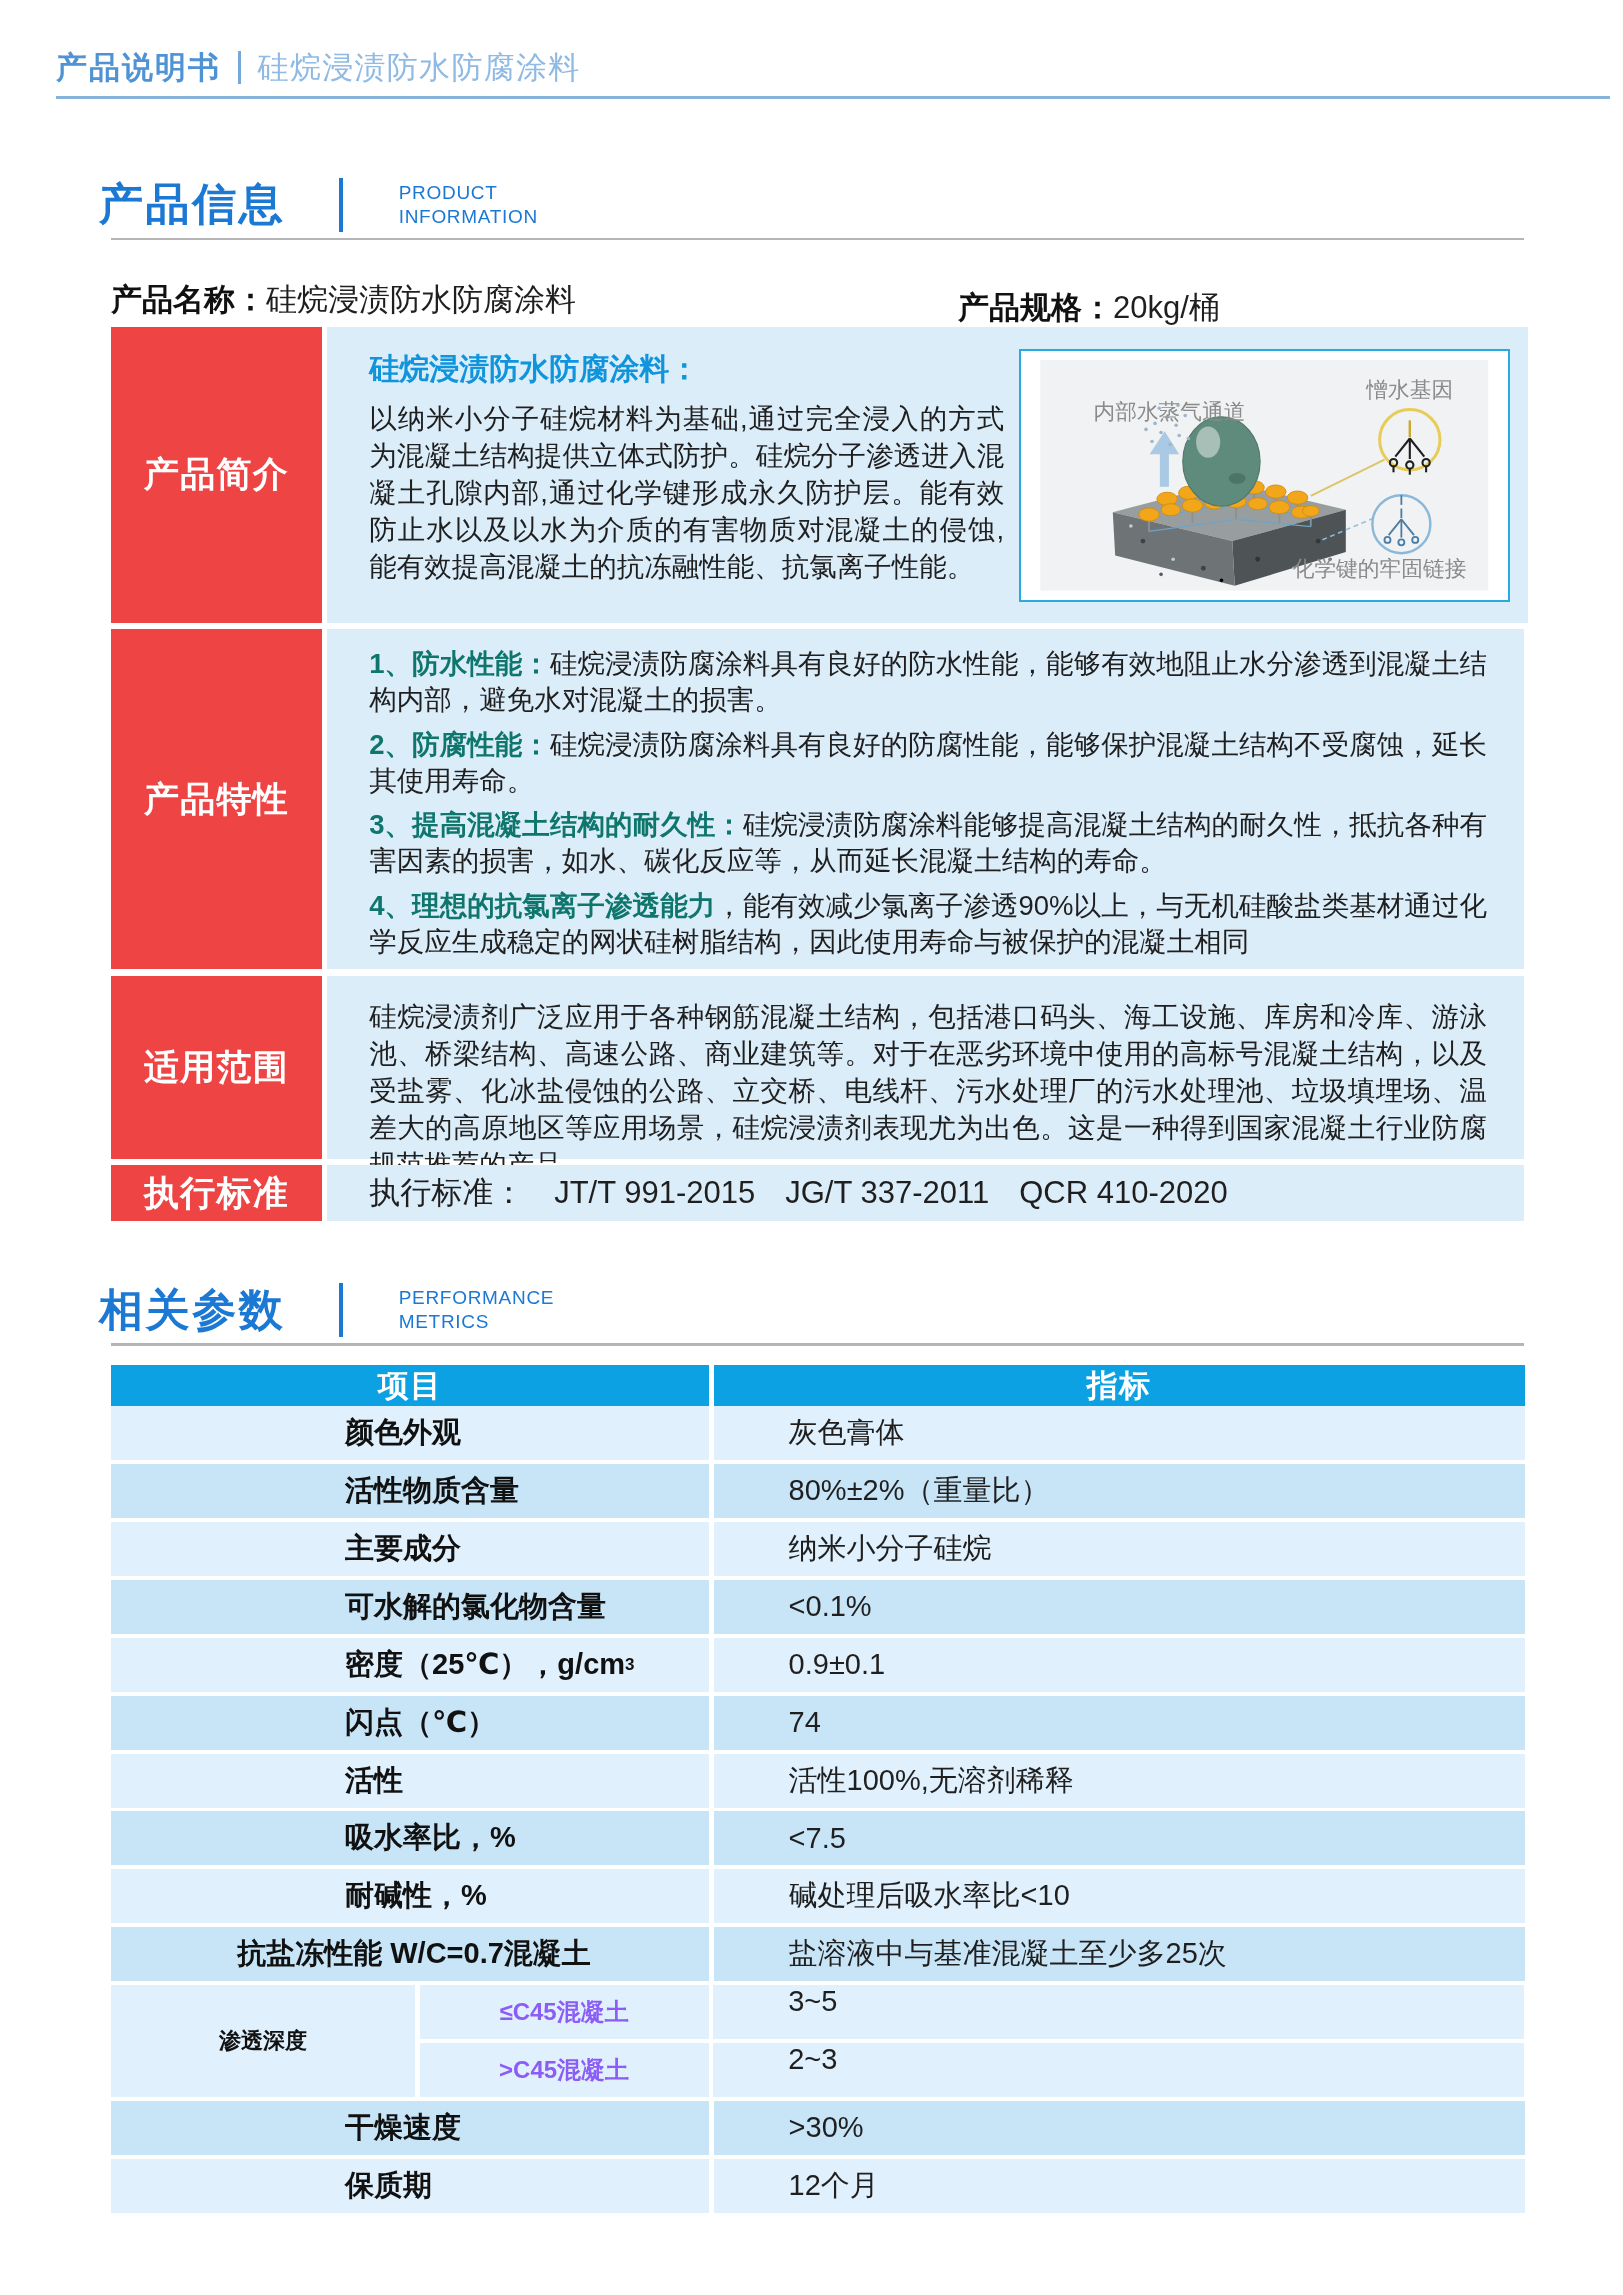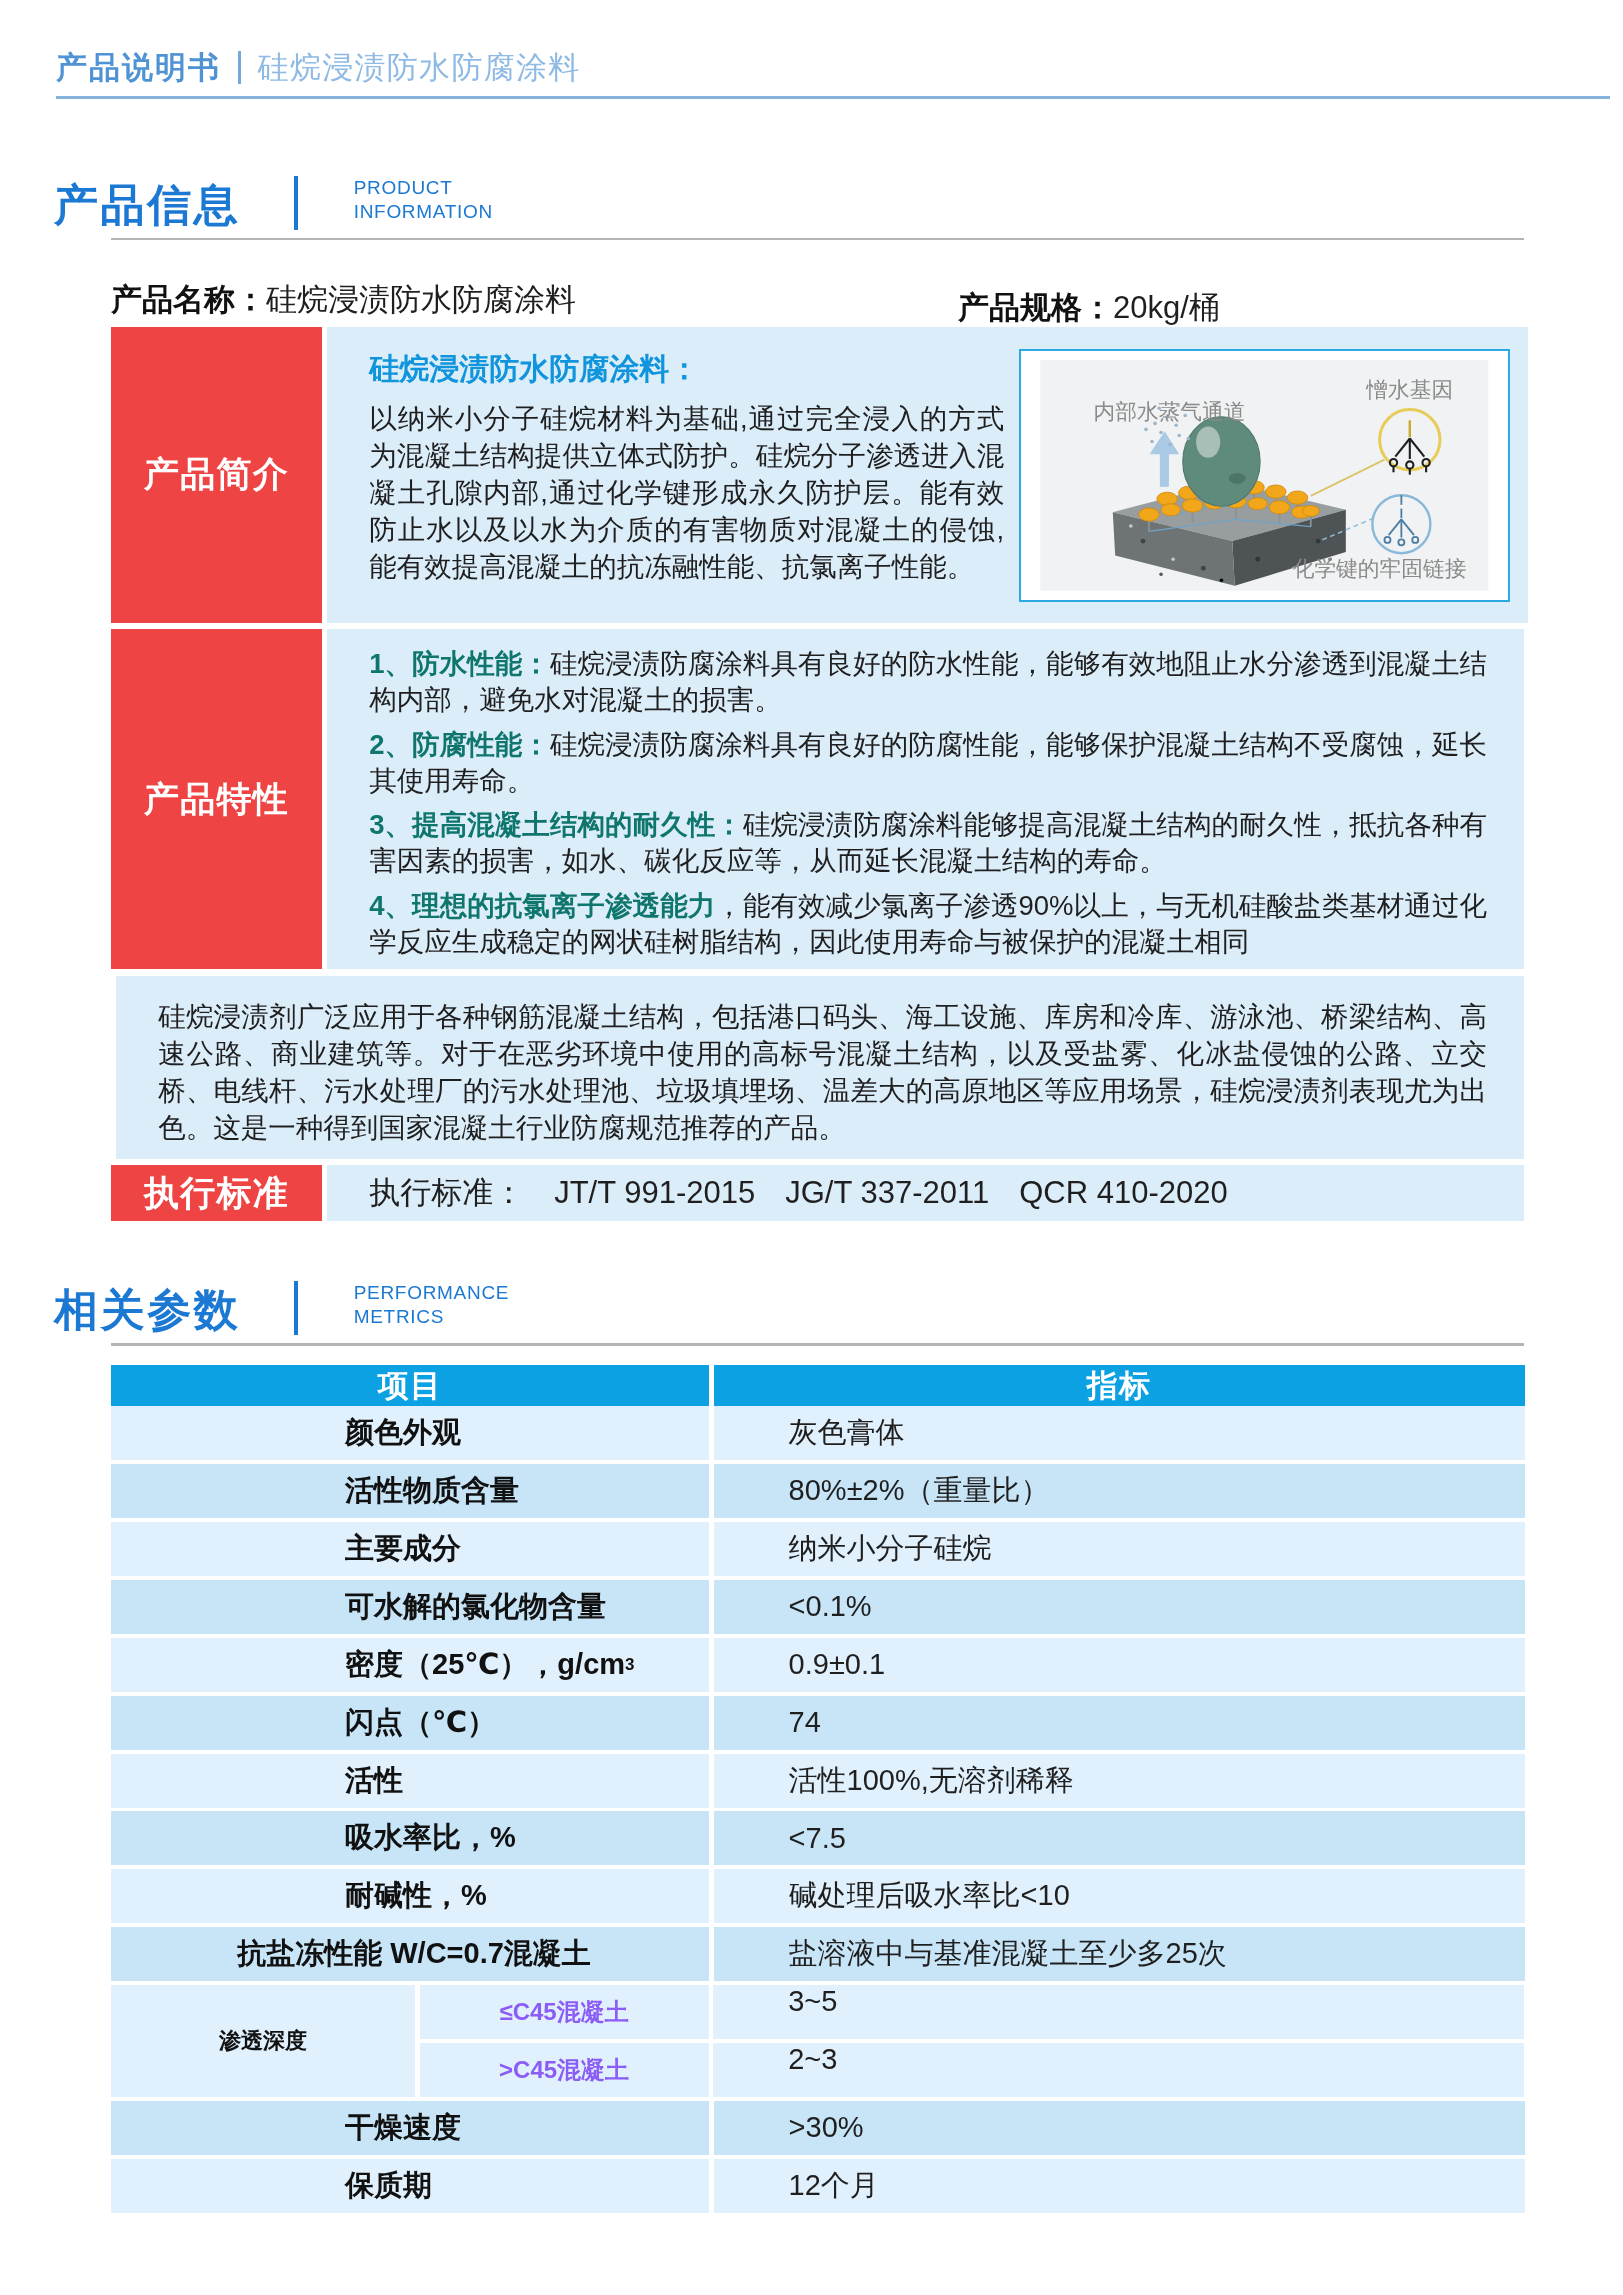--- a/index.html
+++ b/index.html
@@ -10,21 +10,21 @@
   }
 
   
   .topbar { padding:50px 0 0 56px; display:flex; align-items:center; height:85px; }
   .topbar-title { font-size:31px; font-weight:bold; color:#4f93d5; letter-spacing:2px; }
   .topbar-sep { width:2.6px; height:33px; background:#74a9da; margin:0 17px; }
   .topbar-subtitle { font-size:31px; color:#8fbae4; letter-spacing:1.3px; }
   .topbar-line { margin:10.5px 13px 0 56px; height:3.3px; background:#85b3dc; }
 
   
-  .section-heading { margin-left:54px; display:flex; align-items:flex-start; height:58px;gap:39px; }
+  .section-heading { margin-left:99px; display:flex; align-items:center; height:58px;gap:39px; }
   .sh-zh { font-size:44px; font-weight:bold; color:#1b78d3; letter-spacing:2.6px; }
   .sh-bar { width:3.9px; height:54px; background:#1b78d3; margin:0 17px 0 14.4px; }
   .sh-en { font-size:19px; line-height:24px; color:#1b78d3; letter-spacing:0.7px; }
   .sh-en span { display:block; }
   .sh-underline { margin:3.9px 0 0 111px; width:1413px; height:2.6px; background:#b3b5b7; }
   .mt-s1 { margin-top:77px; }
   .mt-s2 { margin-top:60px; }
 
   
   .meta-row { position:relative; margin:39px 0 0 111px; width:1413px; height:37px; font-size:31px; }
@@ -260,20 +260,21 @@
         <div class="features-pad">
           <div class="feat"><b>1、防水性能：</b><span>硅烷浸渍防腐涂料具有良好的防水性能，能够有效地阻止水分渗透到混凝土结构内部，避免水对混凝土的损害。</span></div>
           <div class="feat"><b>2、防腐性能：</b><span>硅烷浸渍防腐涂料具有良好的防腐性能，能够保护混凝土结构不受腐蚀，延长其使用寿命。</span></div>
           <div class="feat"><b>3、提高混凝土结构的耐久性：</b><span>硅烷浸渍防腐涂料能够提高混凝土结构的耐久性，抵抗各种有害因素的损害，如水、碳化反应等，从而延长混凝土结构的寿命。</span></div>
           <div class="feat"><b>4、理想的抗氯离子渗透能力</b><span>，能有效减少氯离子渗透90%以上，与无机硅酸盐类基材通过化学反应生成稳定的网状硅树脂结构，因此使用寿命与被保护的混凝土相同</span></div>
         </div>
       </div>
     </div>
 
     <div class="info-row row-scope">
+      <div class="info-label">适用范围</div>
       <div class="info-content">
         <div class="scope-pad">硅烷浸渍剂广泛应用于各种钢筋混凝土结构，包括港口码头、海工设施、库房和冷库、游泳池、桥梁结构、高速公路、商业建筑等。对于在恶劣环境中使用的高标号混凝土结构，以及受盐雾、化冰盐侵蚀的公路、立交桥、电线杆、污水处理厂的污水处理池、垃圾填埋场、温差大的高原地区等应用场景，硅烷浸渍剂表现尤为出色。这是一种得到国家混凝土行业防腐规范推荐的产品。</div>
       </div>
     </div>
 
     <div class="info-row row-standards">
       <div class="info-label">执行标准</div>
       <div class="info-content">
         <div class="standards-pad">
           <span>执行标准：</span>

